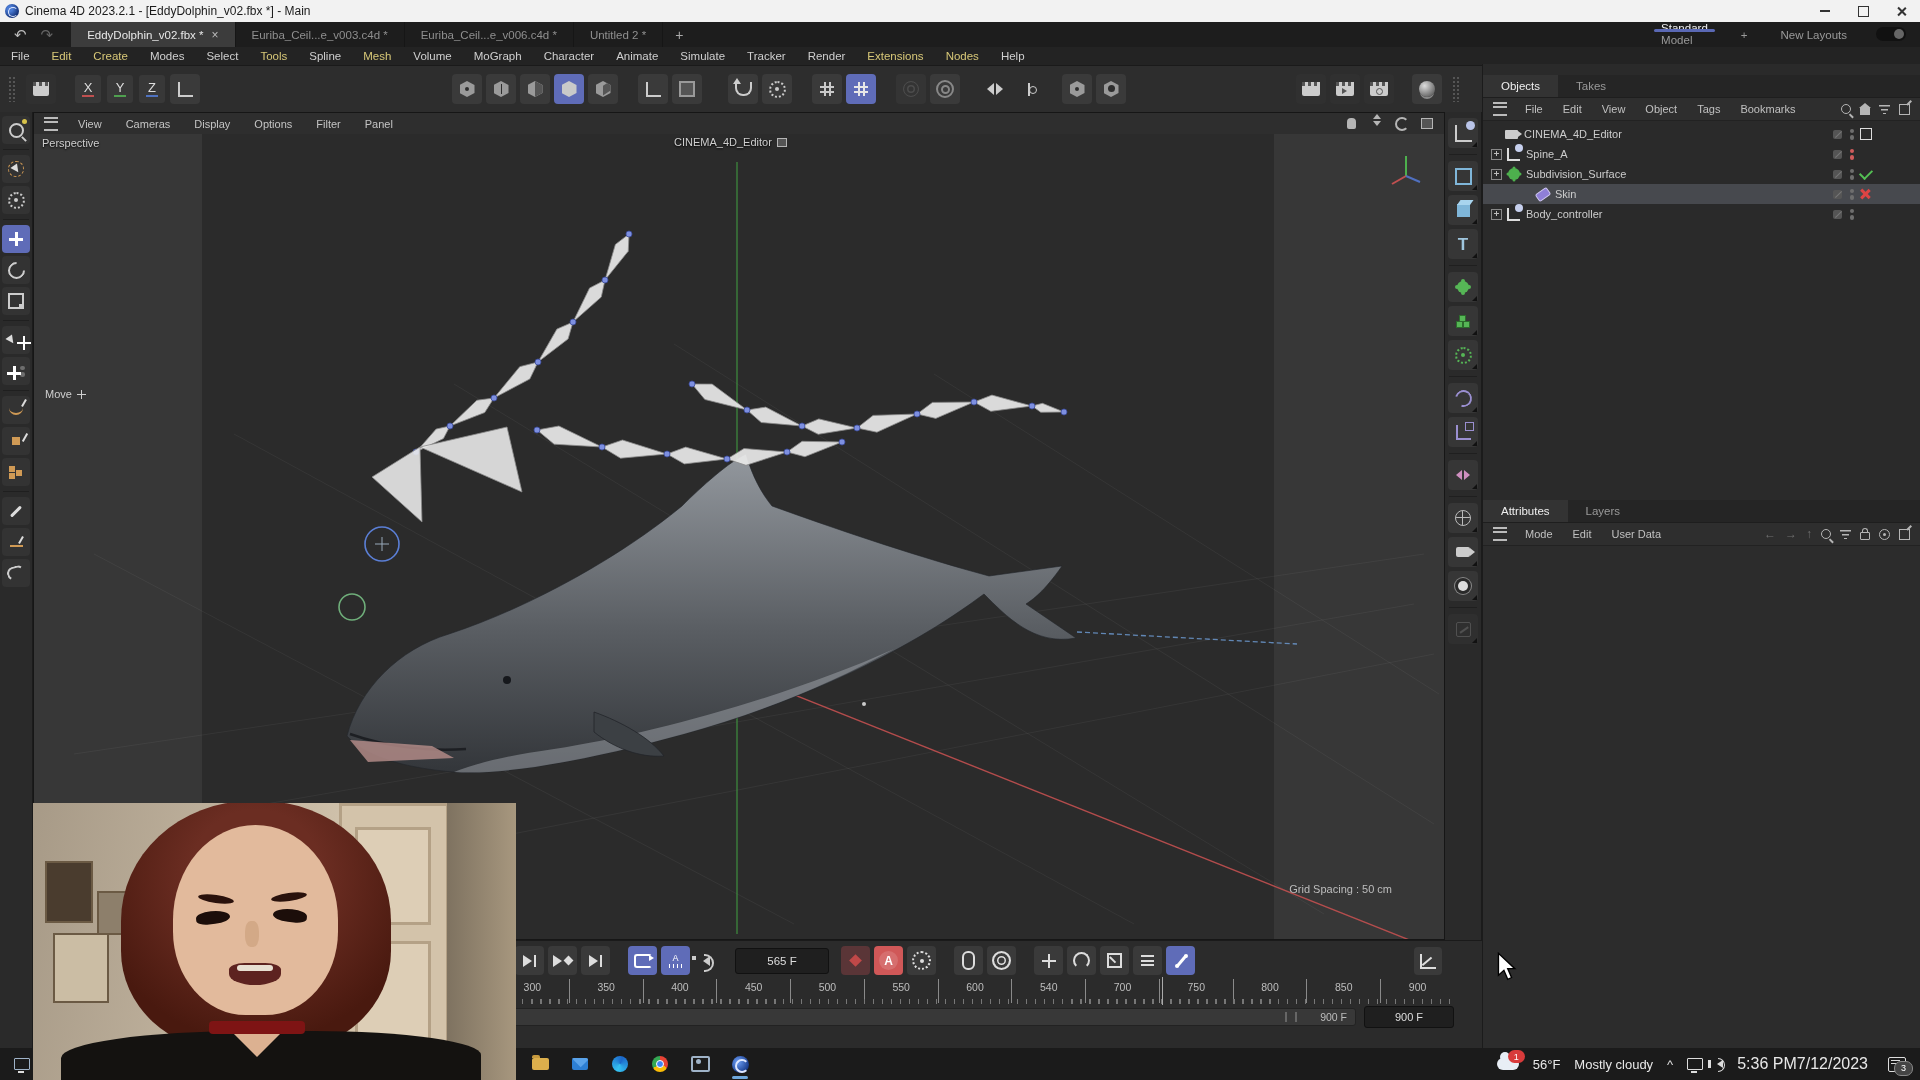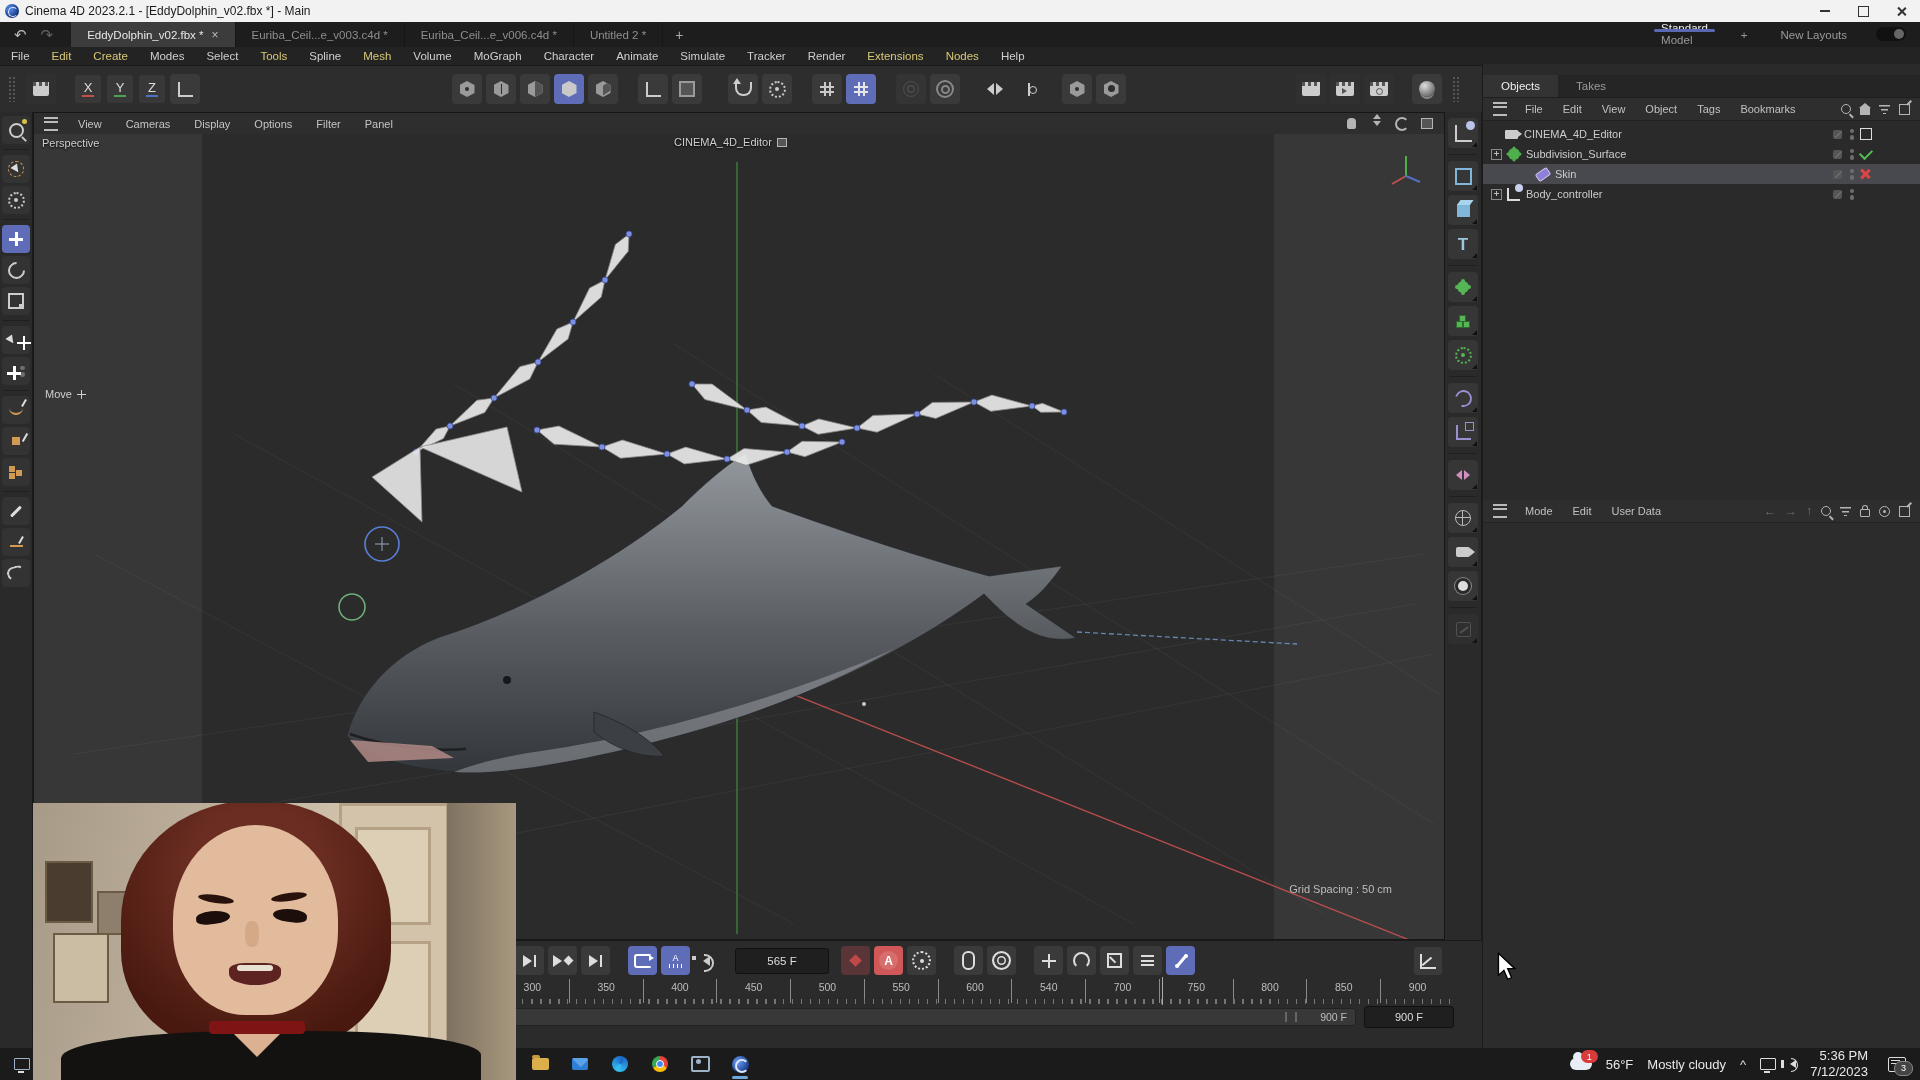--- a/index.html
+++ b/index.html
@@ -288,21 +288,21 @@
   #tray{margin-left:auto;display:flex;align-items:center;gap:14px;padding-right:14px;}
   .cloudI{width:22px;height:12px;background:#e8eef5;border-radius:8px;position:relative;}
   .cloudI:before{content:"";position:absolute;left:3px;top:-6px;width:10px;height:10px;border-radius:50%;background:#e8eef5;}
   .badge{position:absolute;right:-6px;top:-8px;min-width:13px;height:13px;border-radius:7px;background:#d83b3b;color:#fff;
          font-size:9px;display:flex;align-items:center;justify-content:center;padding:0 2px;}
   .netI{width:14px;height:10px;border:1.5px solid #ddd;border-radius:1px;position:relative;}
   .netI:after{content:"";position:absolute;left:3px;bottom:-4px;width:6px;height:2px;background:#ddd;}
   .volI{width:0;height:0;border-top:4px solid transparent;border-bottom:4px solid transparent;border-right:6px solid #ddd;position:relative;}
   .volI:before{content:"";position:absolute;left:-9px;top:-4px;width:3px;height:8px;background:#ddd;}
   .volI:after{content:"";position:absolute;left:1px;top:-6px;width:6px;height:12px;border:1.5px solid #ddd;border-left:none;border-radius:0 8px 8px 0;}
-  .clock{display:flex;flex-direction:column;align-items:flex-end;line-height:1.25;font-size:13px;}
+  .clock{display:flex;flex-direction:row;align-items:flex-end;line-height:1.25;font-size:16px;}
   .notifI{width:16px;height:13px;border:1.5px solid #ddd;border-radius:2px;position:relative;}
   .notifI:before{content:"";position:absolute;left:2px;top:2px;width:9px;height:1.5px;background:#ddd;box-shadow:0 3px 0 #ddd;}
   
   #webcam{left:33px;top:803px;width:483px;height:277px;overflow:hidden;background:linear-gradient(100deg,#a79a87 0%,#c4b6a1 45%,#d8cab2 70%,#cbb89d 100%);z-index:40;}
   .wcframe{position:absolute;background:#4a3c2e;border:2px solid #6b5a44;}
   .doorp{position:absolute;background:#d3c3aa;border:3px solid #b4a186;}
   .hair{position:absolute;left:88px;top:-2px;width:270px;height:250px;background:radial-gradient(circle at 50% 30%,#6b2d22 30%,#49190f 75%);
         border-radius:48% 48% 40% 40%;}
   .hairgap{position:absolute;left:140px;top:22px;width:165px;height:190px;background:#e2ba9c;border-radius:50% 50% 44% 44%;}
   .brow{position:absolute;width:36px;height:8px;border-radius:50%;background:#2a120c;}
@@ -848,20 +848,33 @@
           <i></i>
           <i></i>
         </span>
       <span class="statusW">
           <span class="targetC"></span>
         </span>
     </div>
     <div class="trow">
       <span class="expander"></span>
       <span class="oicon">
+          <span class="jointO"></span>
+        </span>
+      <span>Spine_A</span>
+      <span class="layersq" style="margin-left:auto;margin-right:0"></span>
+      <span class="dots2 red">
+          <i></i>
+          <i></i>
+        </span>
+      <span class="statusW"></span>
+    </div>
+    <div class="trow">
+      <span class="expander"></span>
+      <span class="oicon">
           <span class="sdsO"></span>
         </span>
       <span>Subdivision_Surface</span>
       <span class="layersq" style="margin-left:auto;margin-right:0"></span>
       <span class="dots2">
           <i></i>
           <i></i>
         </span>
       <span class="statusW">
           <span class="checkG"></span>
@@ -890,20 +903,28 @@
       <span class="layersq" style="margin-left:auto;margin-right:0"></span>
       <span class="dots2">
           <i></i>
           <i></i>
         </span>
       <span class="statusW"></span>
     </div>
   </div>
 
   <div style="position:absolute;left:0;top:436px;width:100%">
+    <div class="ptabs">
+      <div class="ptab active">
+          <span>Attributes</span>
+        </div>
+      <div class="ptab">
+          <span>Layers</span>
+        </div>
+    </div>
     <div class="pmenu">
       <div class="burger"></div>
       <div style="display:flex">
 
       <div class="pmi"><span>Mode</span></div>
           <div class="pmi"><span>Edit</span></div>
           <div class="pmi"><span>User Data</span></div>
         </div>
       <div class="pmicons">
         <span class="navA">←</span>

